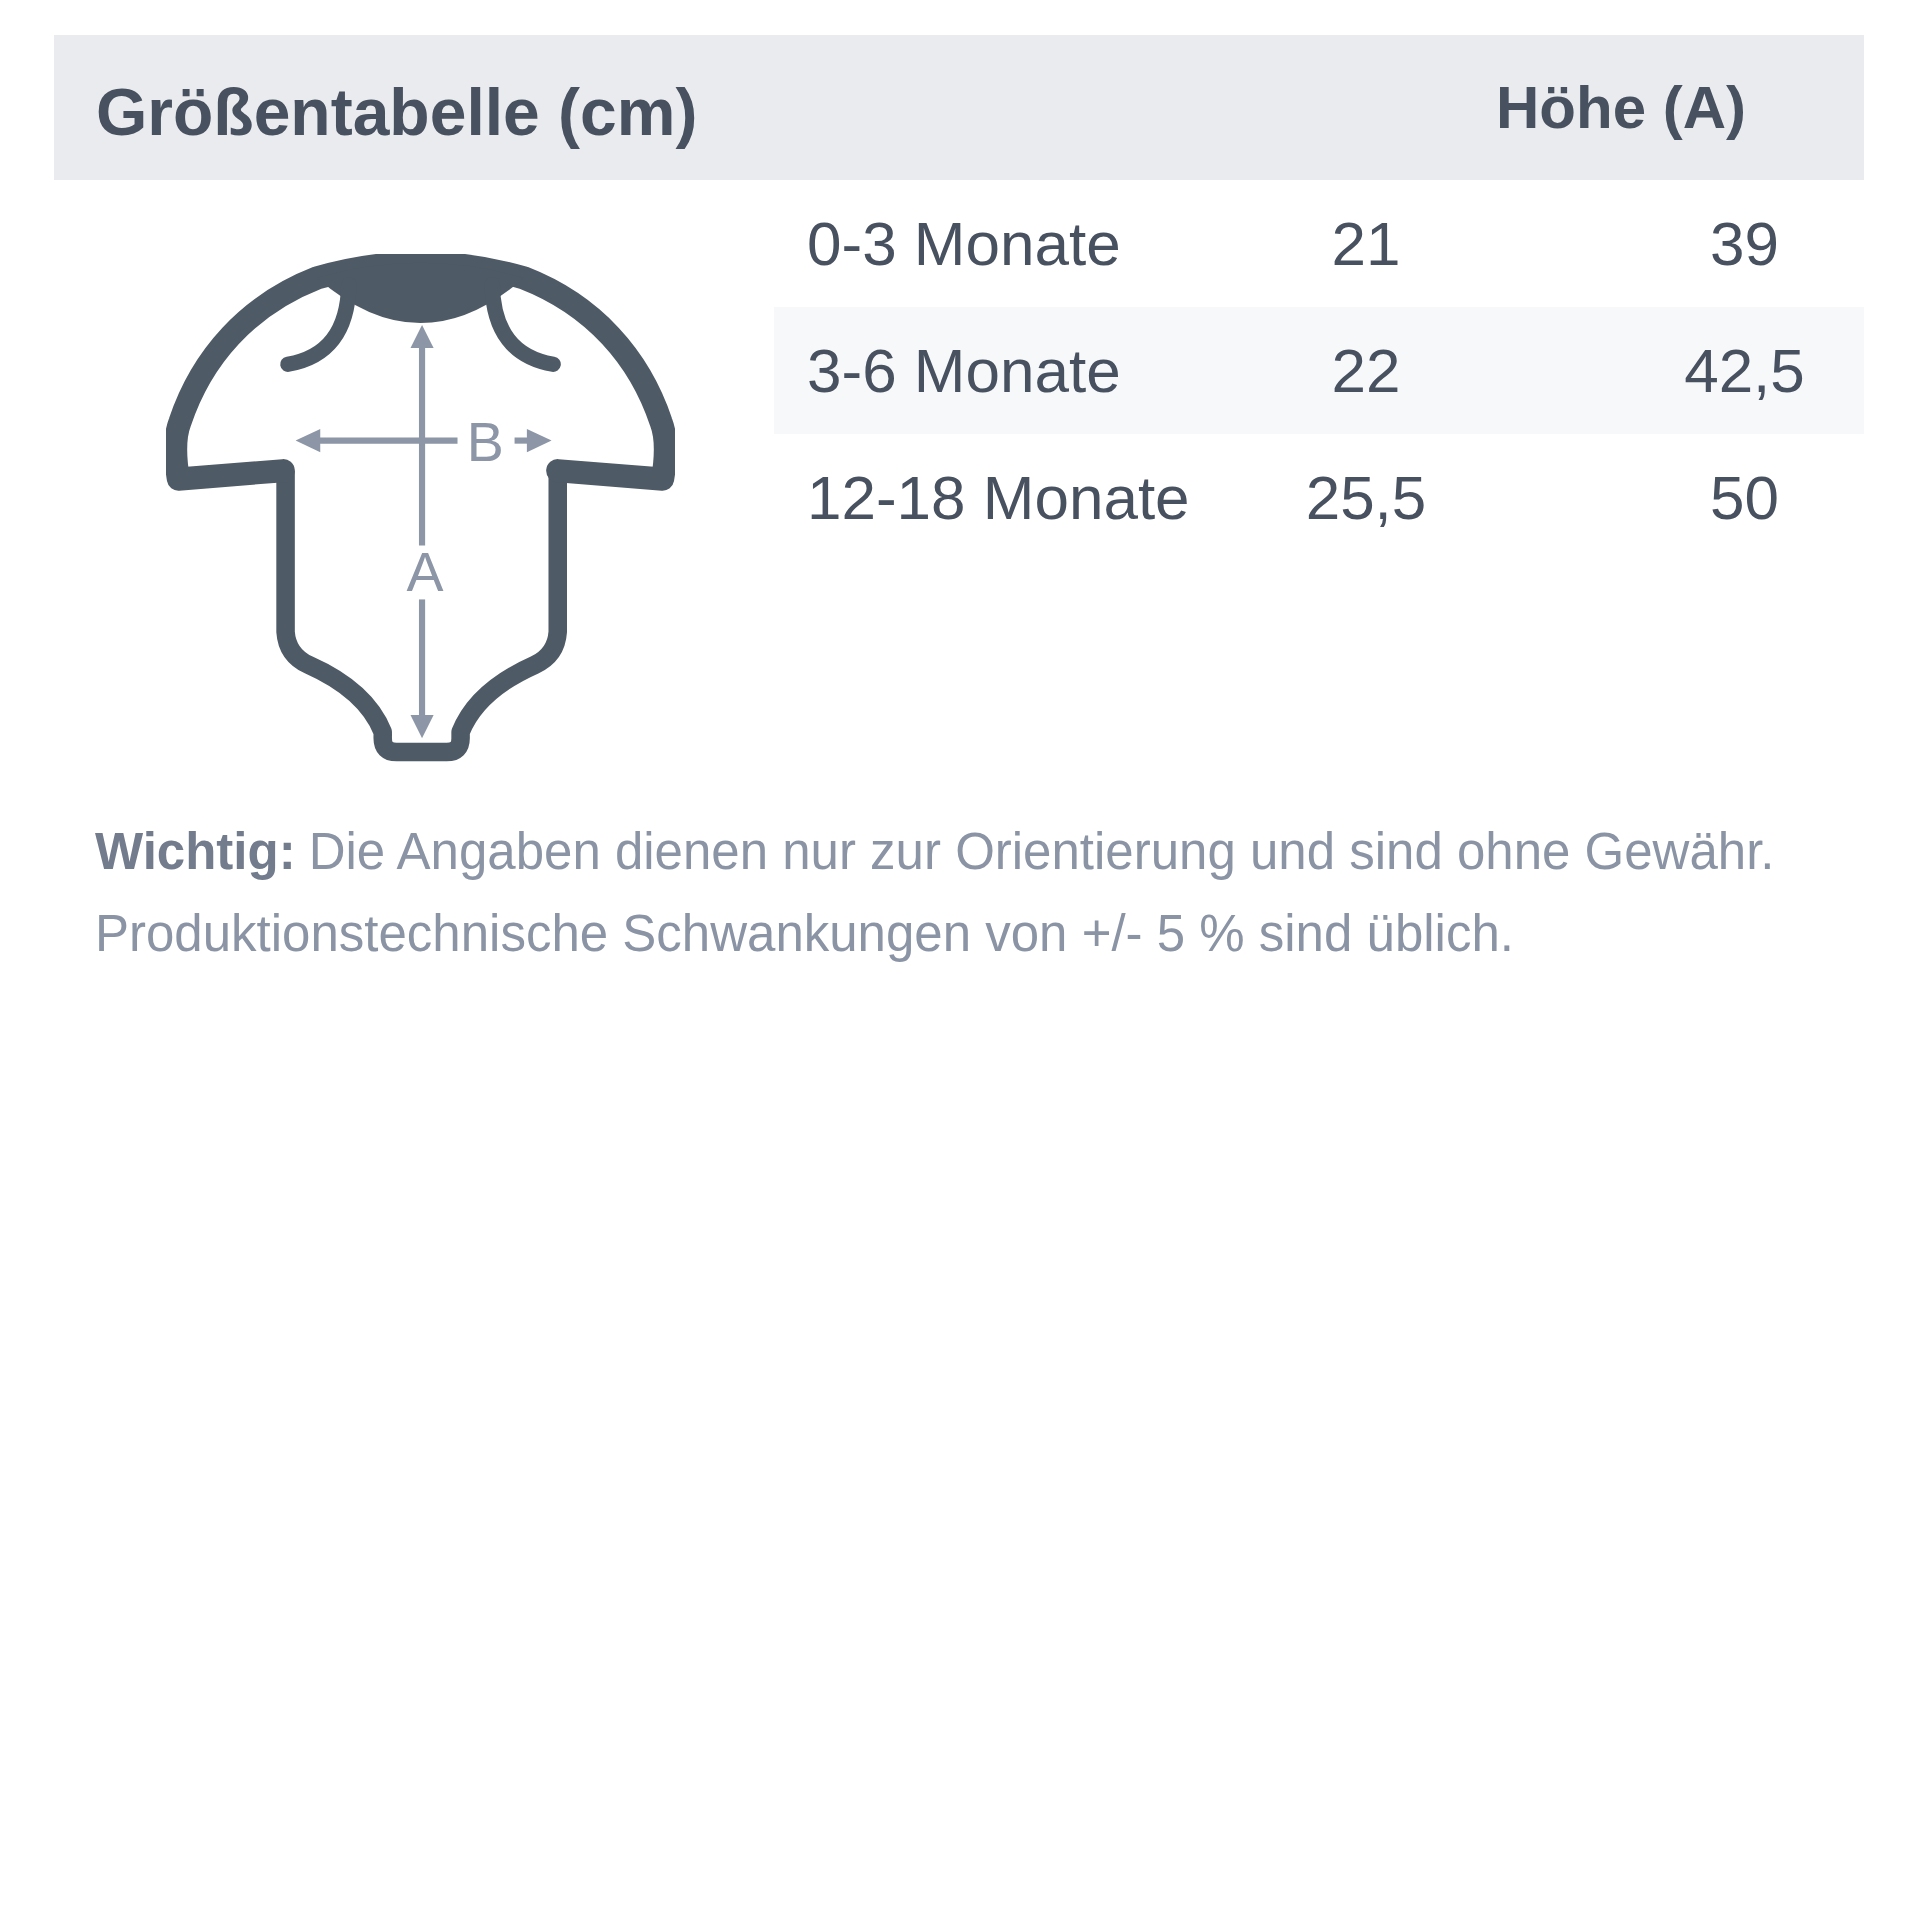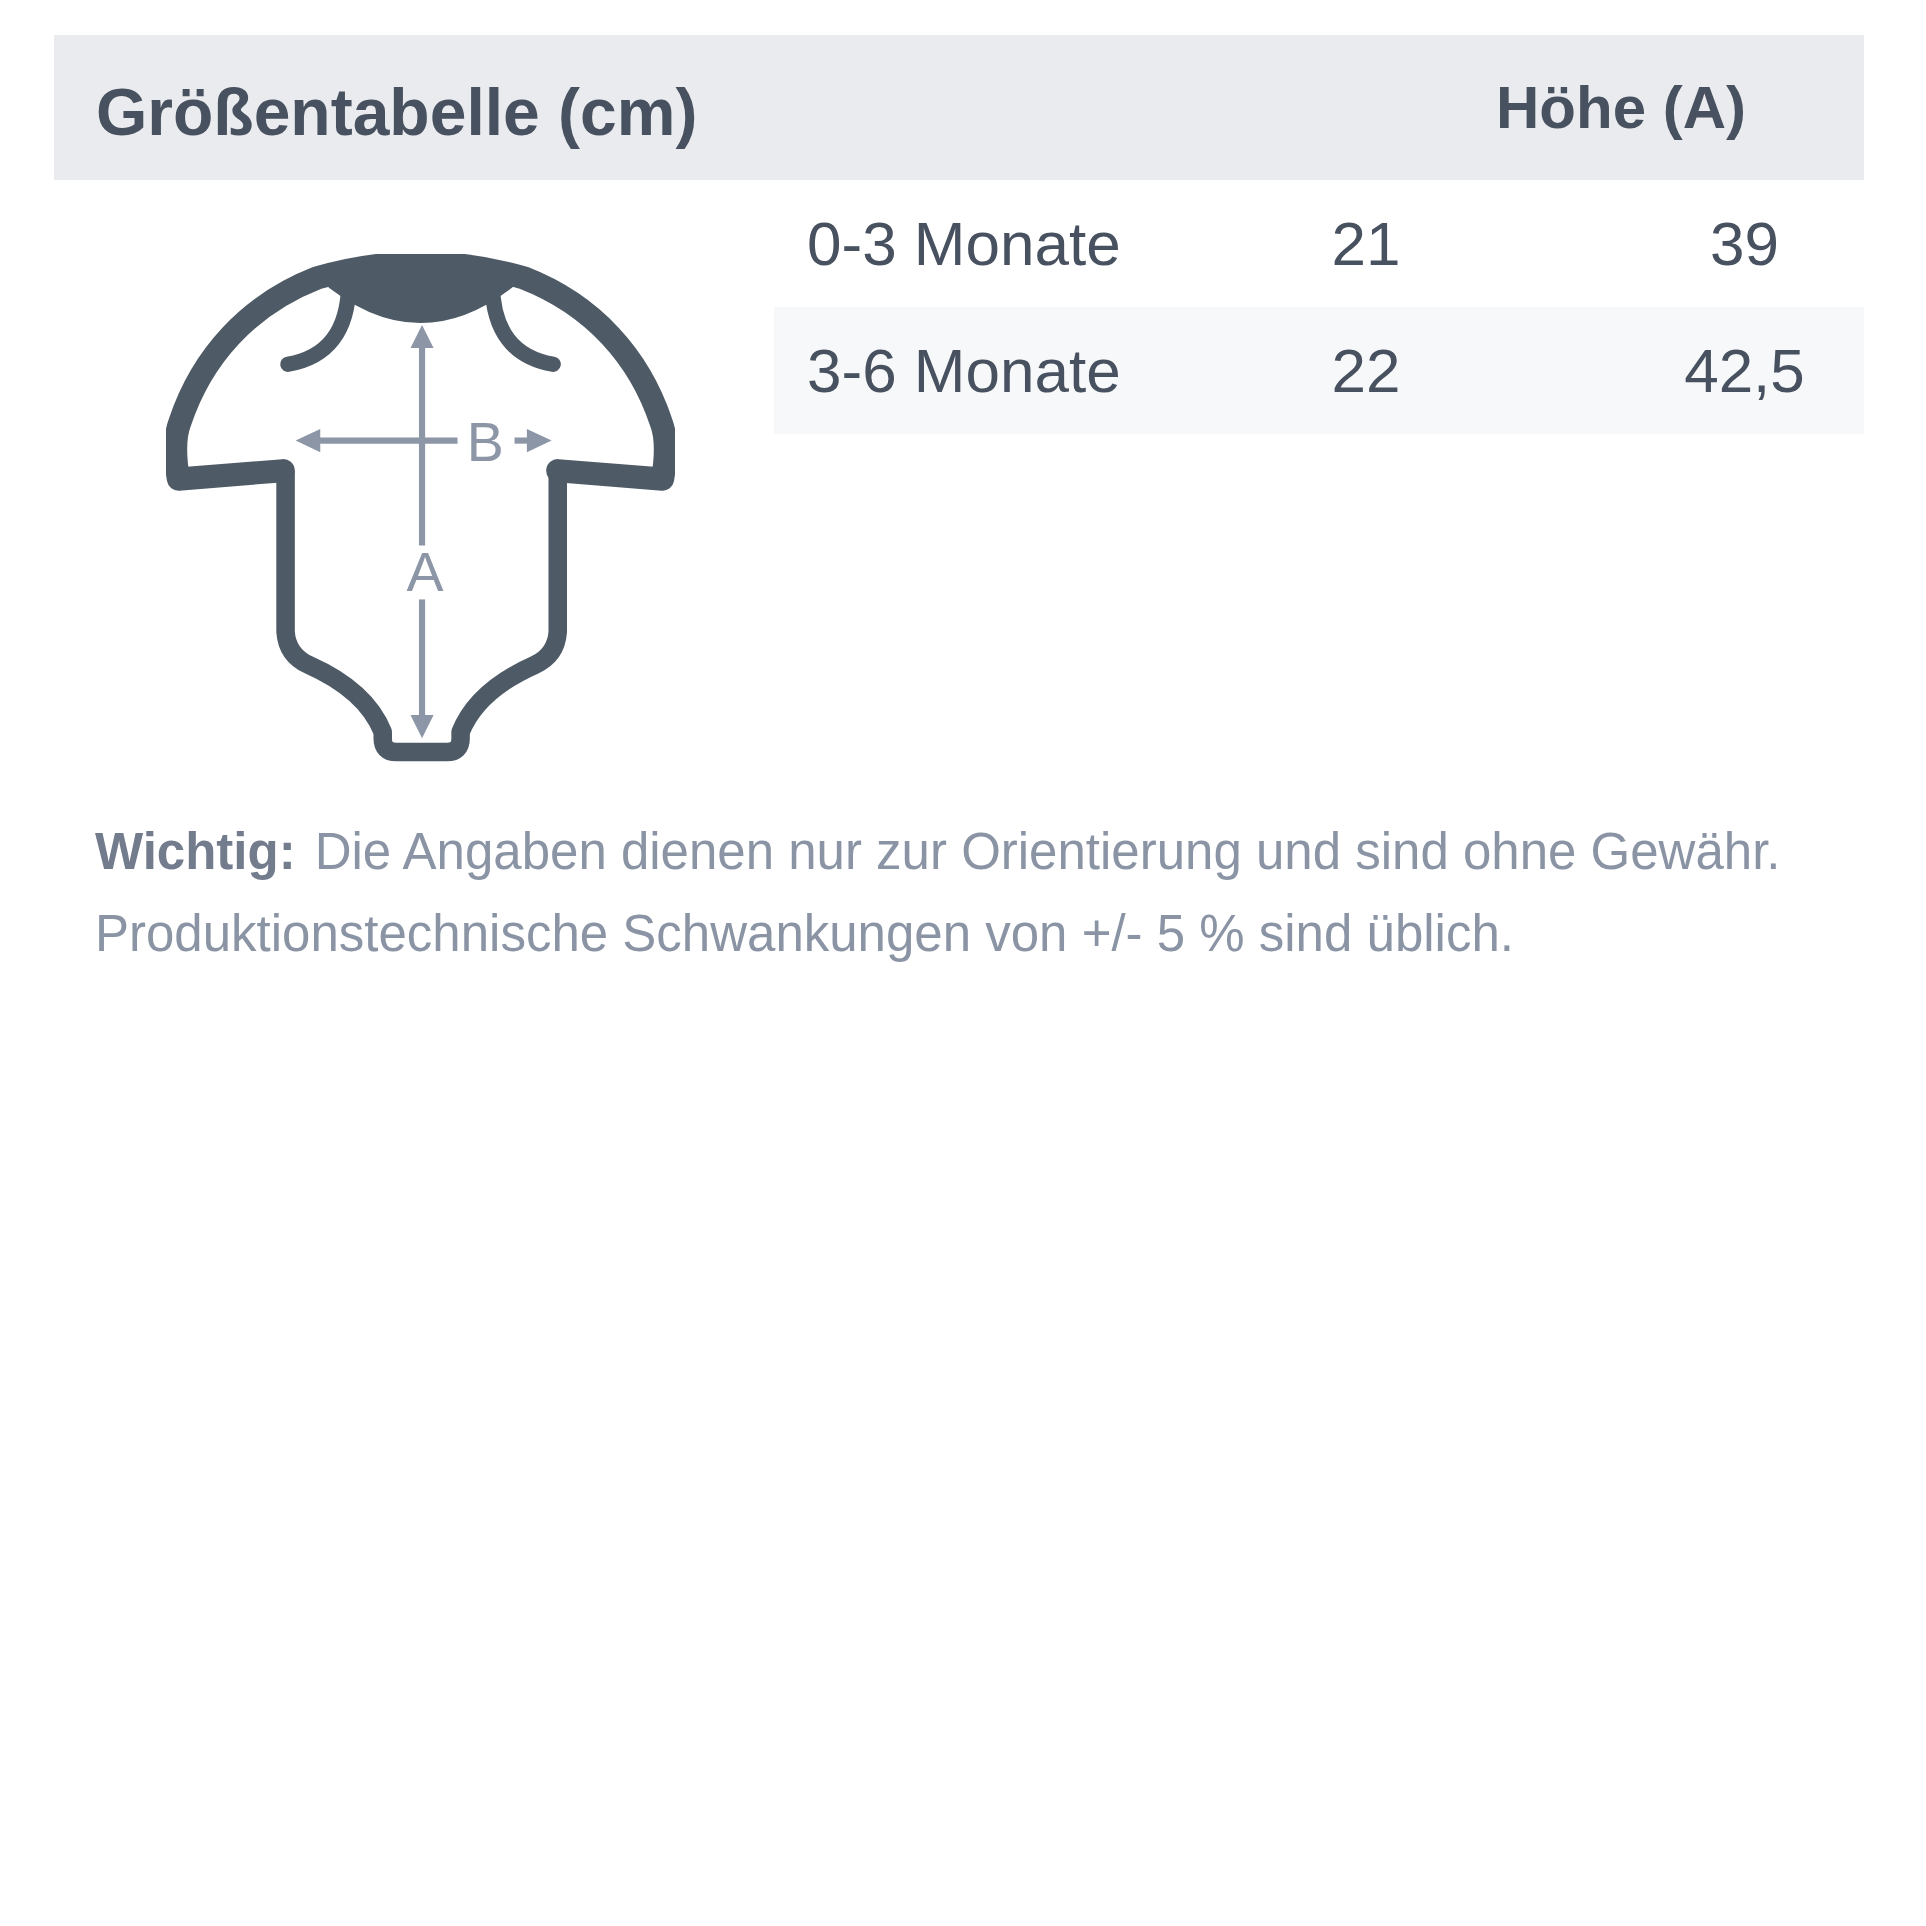--- a/index.html
+++ b/index.html
@@ -33,40 +33,45 @@
   .diagram .seam{fill:none;stroke:var(--outline);stroke-width:20px;stroke-linecap:round;}
   .diagram .collar{fill:var(--outline);stroke:none;}
   .diagram .aline{stroke:var(--arrow);stroke-width:8px;fill:none;}
   .diagram .ahead{fill:var(--arrow);stroke:none;}
   .diagram .alabel{fill:var(--arrow);font-size:72px;font-family:"Liberation Sans","DejaVu Sans",sans-serif;}
 
   
   .note{position:absolute;left:95px;top:811px;width:1772px;
         font-size:51px;line-height:82px;color:var(--note-text);}
   .note p{margin:0;}
-  .note .wichtig{font-weight:bold;color:var(--note-label);margin-right:19px;}
+  .note .wichtig{font-weight:bold;color:var(--note-label);margin-right:13px;}
 </style>
 </head>
 <body>
 
 <div class="band">
   <div class="title">Größentabelle (cm)</div>
   <div class="colhead hoehe">Höhe (A)</div>
 </div>
 
 <div class="rows">
   <div class="row">
     <div class="cell-size">0-3 Monate</div>
     <div class="cell-width">21</div>
     <div class="cell-height">39</div>
   </div>
   <div class="row">
     <div class="cell-size">3-6 Monate</div>
     <div class="cell-width">22</div>
     <div class="cell-height">42,5</div>
+  </div>
+  <div class="row">
+    <div class="cell-size">12-18 Monate</div>
+    <div class="cell-width">25,5</div>
+    <div class="cell-height">50</div>
   </div>
 </div>
 
 <svg class="diagram" viewBox="0 0 660 690">
 
   <path class="garment mid" d="M 155 58 L 155 490 Q 157 520 185 533 C 230 553 265 580 281 620 L 281 628
            Q 281 646 299 646 L 364 646 Q 382 646 382 628 L 382 620
            C 398 580 433 553 478 533 Q 506 520 508 490 L 508 58"></path>
 
   <path class="garment thick" d="M 152 281 L 16 292 C 11 262 11 236 18 218

